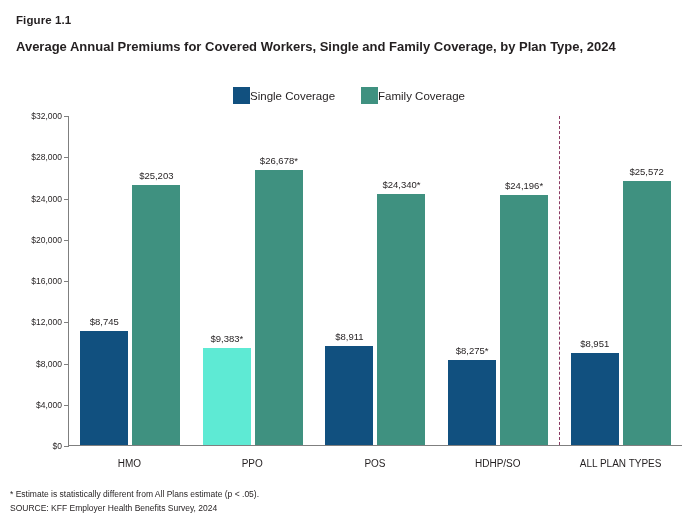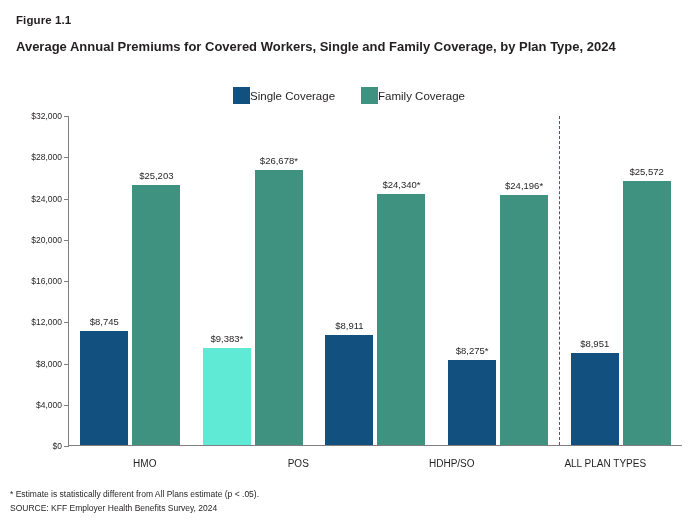--- a/index.html
+++ b/index.html
@@ -223,21 +223,21 @@
               <div class="bar single" style="height: 96.7622px; background: #5eead4;">
                 <span class="bar-label">$9,383*</span>
               </div>
               <div class="bar family" style="height: 275.117px; background: rgb(63, 145, 128);">
                 <span class="bar-label">$26,678*</span>
               </div>
             </div>
           </div>
           <div class="group">
             <div class="bars">
-              <div class="bar single" style="height: 110px; background: rgb(17, 80, 127);">
+              <div class="bar single" style="height: 99px; background: rgb(17, 80, 127);">
                 <span class="bar-label">$8,911</span>
               </div>
               <div class="bar family" style="height: 251.006px; background: rgb(63, 145, 128);">
                 <span class="bar-label">$24,340*</span>
               </div>
             </div>
           </div>
           <div class="group">
             <div class="bars">
               <div class="bar single" style="height: 85.3359px; background: rgb(17, 80, 127);">
@@ -265,20 +265,21 @@
         <div class="tickmark" style="top: 247.5px;"></div>
         <div class="tickmark" style="top: 206.25px;"></div>
         <div class="tickmark" style="top: 165px;"></div>
         <div class="tickmark" style="top: 123.75px;"></div>
         <div class="tickmark" style="top: 82.5px;"></div>
         <div class="tickmark" style="top: 41.25px;"></div>
         <div class="tickmark" style="top: 0px;"></div>
       </div>
     <div class="xticks">
         <div class="xtick">HMO</div>
+        <div class="xtick">PPO</div>
         <div class="xtick">POS</div>
         <div class="xtick">HDHP/SO</div>
         <div class="xtick">ALL PLAN TYPES</div>
       </div>
   </div>
 
   <div class="footnotes">
     <div class="footnote">* Estimate is statistically different from All Plans estimate (p &lt; .05).</div>
     <div class="footnote">SOURCE: KFF Employer Health Benefits Survey, 2024</div>
   </div>

